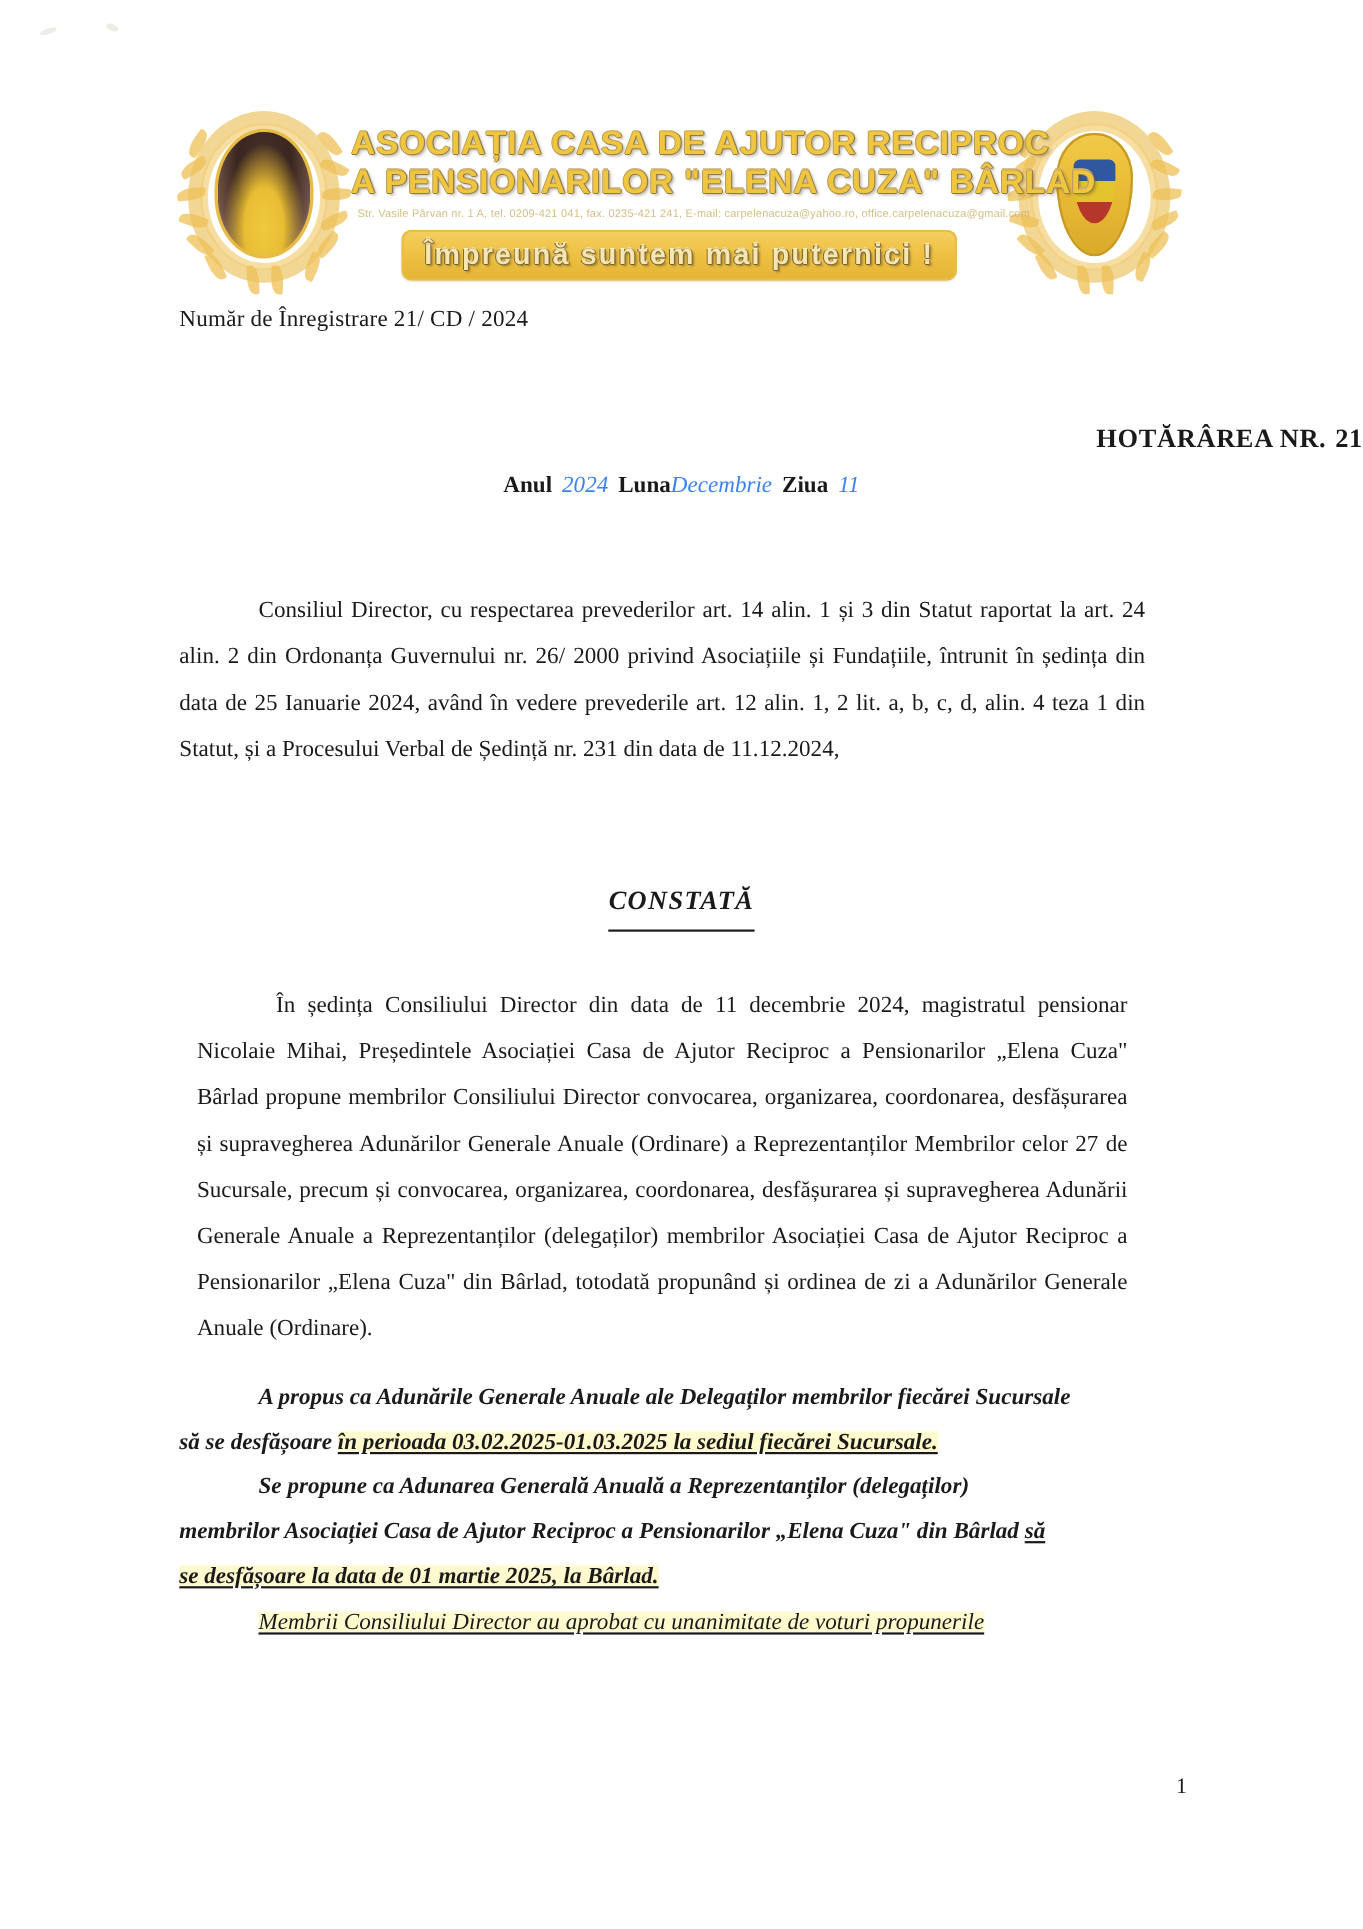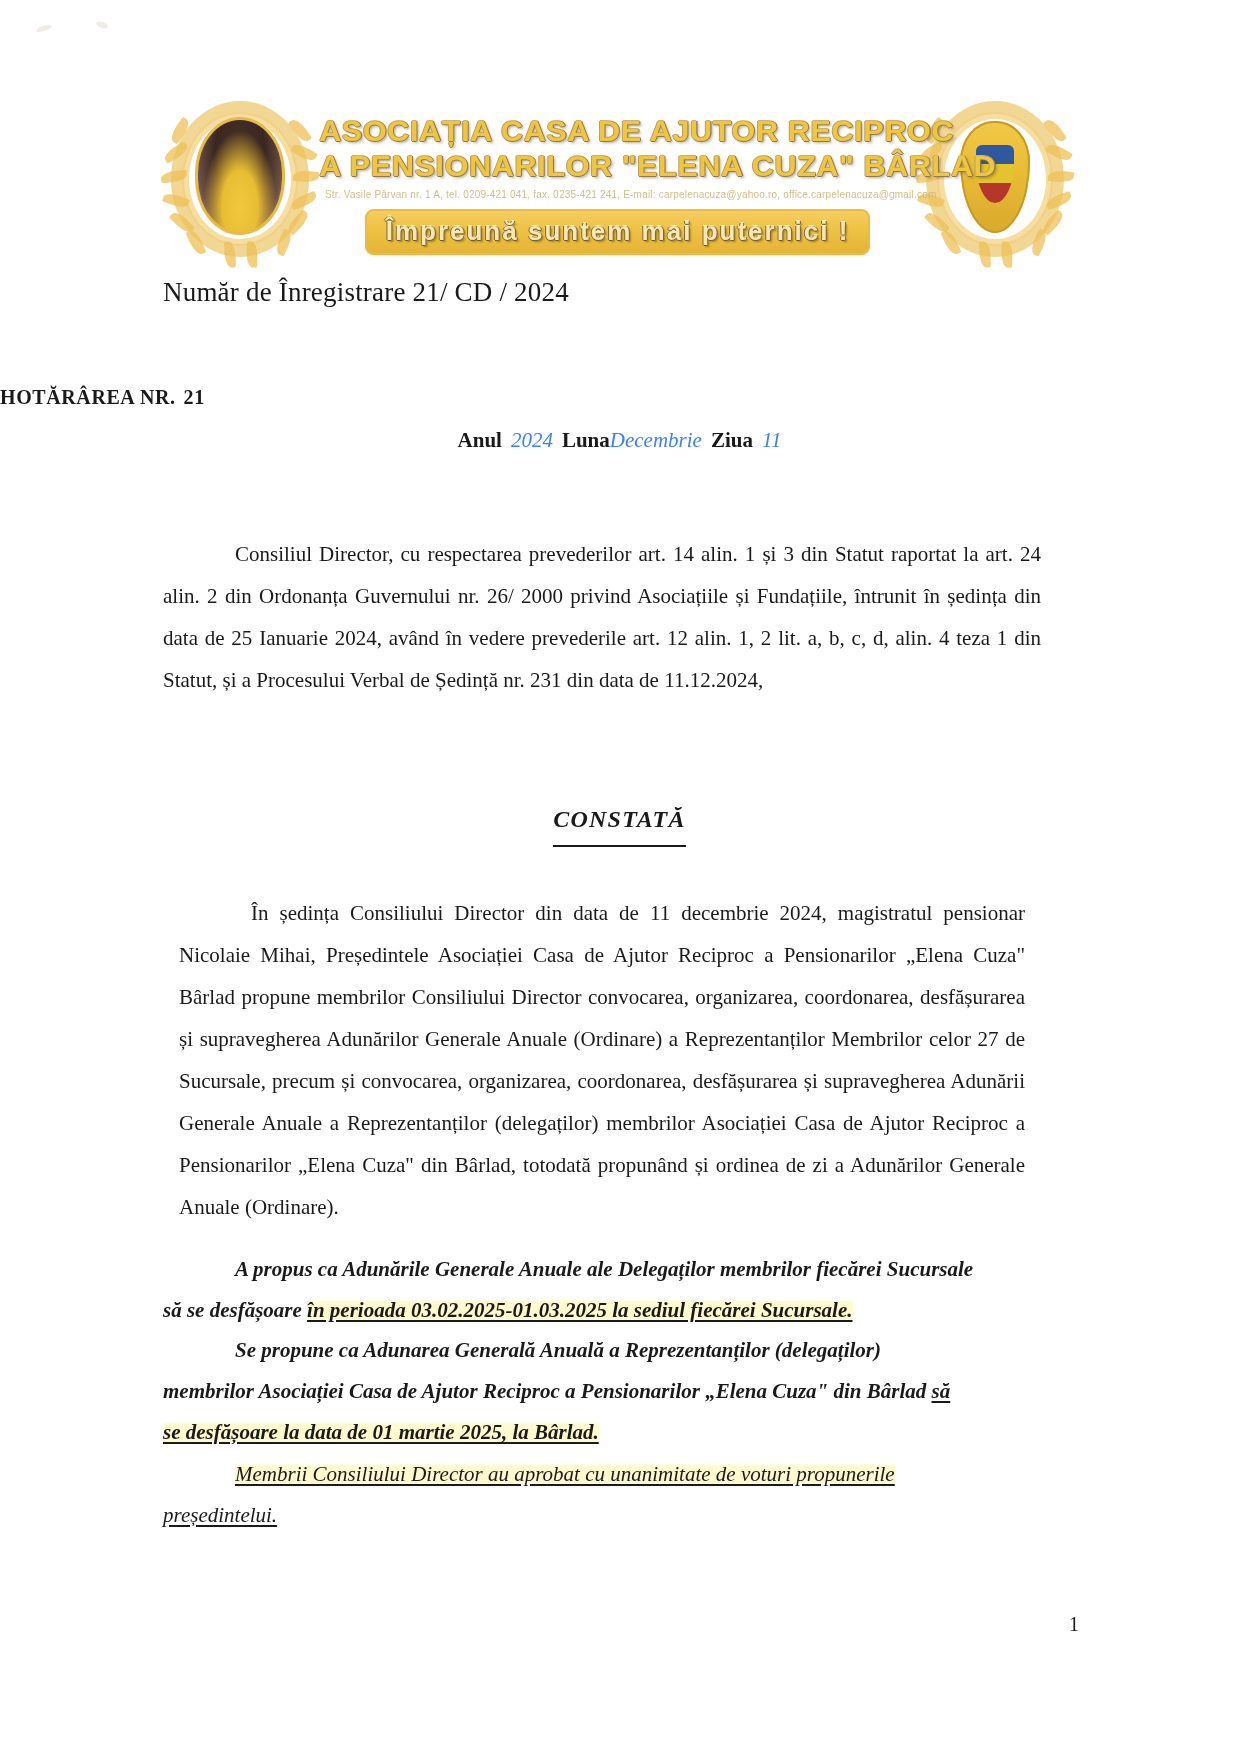--- a/index.html
+++ b/index.html
@@ -165,31 +165,31 @@
        0 -1px 0 #fff3cd,
        2px 2px 2px rgba(80,62,20,.5);
     white-space: nowrap;
   }
 
   
   .reg-line {
     position: absolute;
     left: 163px;
     top: 277px;
-    font-size: 27px;
+    font-size: 21px;
     letter-spacing: .2px;
   }
 
   .title {
     position: absolute;
     left: 0; right: 0;
     top: 386px;
-    text-align: left;
-    font-weight: bold;
-    font-size: 20px;
+    text-align: right;
+    font-weight: bold;
+    font-size: 24px;
     letter-spacing: .6px;
   }
   .title .nr-gap { display: inline-block; width: 8px; }
 
   .dateline {
     position: absolute;
     left: 0; right: 0;
     top: 428px;
     text-align: center;
     font-size: 21px;
@@ -366,18 +366,17 @@
   </div>
 
   <div class="body-block emph2">
     <p class="ind">Se propune ca Adunarea Generală Anuală a Reprezentanților (delegaților)</p>
     <p><span>membrilor Asociației Casa de Ajutor Reciproc a Pensionarilor „Elena Cuza" din Bârlad </span><span class="u">să</span></p>
     <p><span class="u hl">se desfășoare la data de 01 martie 2025, la Bârlad.</span></p>
   </div>
 
   <div class="body-block final">
     <p class="ind"><span class="u hl">Membrii  Consiliului  Director  au  aprobat  cu  unanimitate  de  voturi  propunerile</span></p>
-    <p><span class="u">președintelui.</span></p>
   </div>
 
   <div class="page-number">1</div>
 
 </div>
 
 </body></html>

